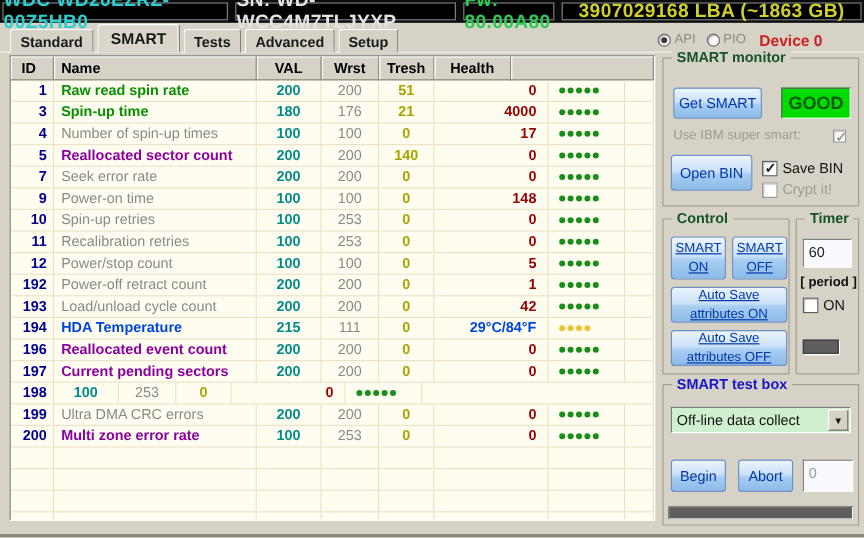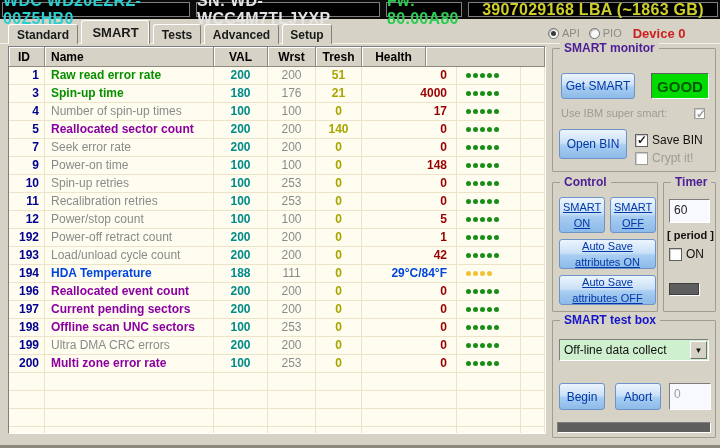--- a/index.html
+++ b/index.html
@@ -75,21 +75,21 @@
   .c-tresh { color:#A8A500; font-weight:bold; }
   .c-raw   { color:#980000; font-weight:bold; }
 
   .dot { width:5px; height:5px; border-radius:50%; display:inline-block; }
   .dot.green { background:#188E18; }
   .dot.amber { background:#F2C235; }
 
   
   .group { position:absolute; border:1px solid #A29E8F; border-radius:1px; }
   .group-label { position:absolute; top:-8px; left:7px; padding:0 4px; background:#D6D2C6;
-                 font-size:12px; font-weight:bold; color:#4c1d95; white-space:nowrap; }
+                 font-size:12px; font-weight:bold; color:#14532d; white-space:nowrap; }
 
   .xpbtn { position:absolute; border:1px solid #6E93C8; border-radius:3px;
            background:linear-gradient(180deg,#ECF5FD 0%,#CBE1F8 45%,#A8CDF1 55%,#8CBAE9 100%);
            color:#0038A8; font-size:12px; font-family:"Liberation Sans",sans-serif;
            display:flex; align-items:center; justify-content:center; text-align:center; cursor:pointer; }
   .xpbtn.small { font-size:11px; line-height:16px;text-decoration:underline; }
 
   .good-box { position:absolute; left:98px; top:24px; width:58px; height:26px;
               background:#00DC00; border-top:1px solid #606060; border-left:1px solid #606060;
               border-bottom:1px solid #FFF; border-right:1px solid #FFF;
@@ -161,21 +161,21 @@
     <div class="hcell col-name left">Name</div>
     <div class="hcell col-val">VAL</div>
     <div class="hcell col-wrst">Wrst</div>
     <div class="hcell col-tresh">Tresh</div>
     <div class="hcell col-health" style="justify-content:center;padding-left:0;">Health</div>
     <div class="hcell col-extra"></div>
   </div>
   <div>
       <div class="trow">
         <div class="cell col-id c-id">1</div>
-        <div class="cell col-name c-green">Raw read error rate</div>
+        <div class="cell col-name c-green">Raw read spin rate</div>
         <div class="cell col-val c-val">200</div>
         <div class="cell col-wrst c-wrst">200</div>
         <div class="cell col-tresh c-tresh">51</div>
         <div class="cell col-raw c-raw">0</div>
         <div class="cell col-health">
           <span class="dot green"></span>
           <span class="dot green"></span>
           <span class="dot green"></span>
           <span class="dot green"></span>
           <span class="dot green"></span>
@@ -338,21 +338,21 @@
           <span class="dot green"></span>
           <span class="dot green"></span>
           <span class="dot green"></span>
           <span class="dot green"></span>
         </div>
         <div class="cell col-extra"></div>
       </div>
       <div class="trow">
         <div class="cell col-id c-id">194</div>
         <div class="cell col-name c-blue">HDA Temperature</div>
-        <div class="cell col-val c-val">188</div>
+        <div class="cell col-val c-val">215</div>
         <div class="cell col-wrst c-wrst">111</div>
         <div class="cell col-tresh c-tresh">0</div>
         <div class="cell col-raw c-blue">29°C/84°F</div>
         <div class="cell col-health">
           <span class="dot amber"></span>
           <span class="dot amber"></span>
           <span class="dot amber"></span>
           <span class="dot amber"></span>
         </div>
         <div class="cell col-extra"></div>
@@ -384,21 +384,20 @@
           <span class="dot green"></span>
           <span class="dot green"></span>
           <span class="dot green"></span>
           <span class="dot green"></span>
           <span class="dot green"></span>
         </div>
         <div class="cell col-extra"></div>
       </div>
       <div class="trow">
         <div class="cell col-id c-id">198</div>
-        <div class="cell col-name c-purple">Offline scan UNC sectors</div>
         <div class="cell col-val c-val">100</div>
         <div class="cell col-wrst c-wrst">253</div>
         <div class="cell col-tresh c-tresh">0</div>
         <div class="cell col-raw c-raw">0</div>
         <div class="cell col-health">
           <span class="dot green"></span>
           <span class="dot green"></span>
           <span class="dot green"></span>
           <span class="dot green"></span>
           <span class="dot green"></span>

